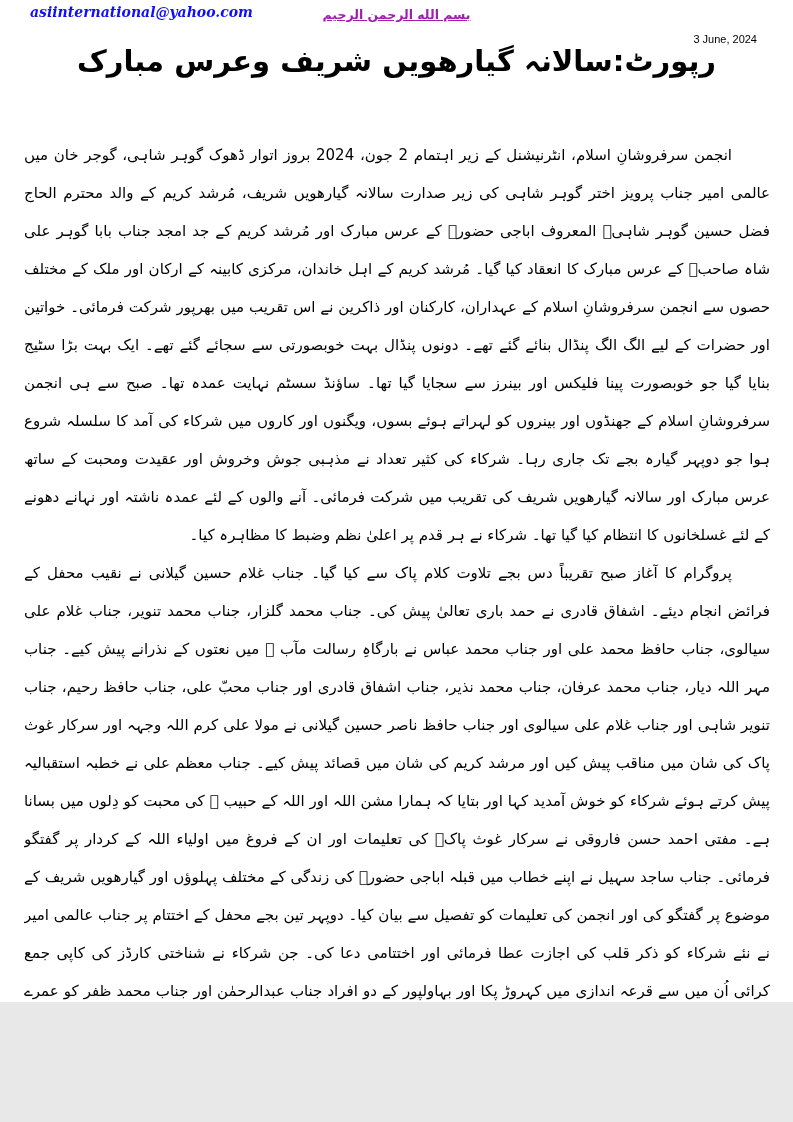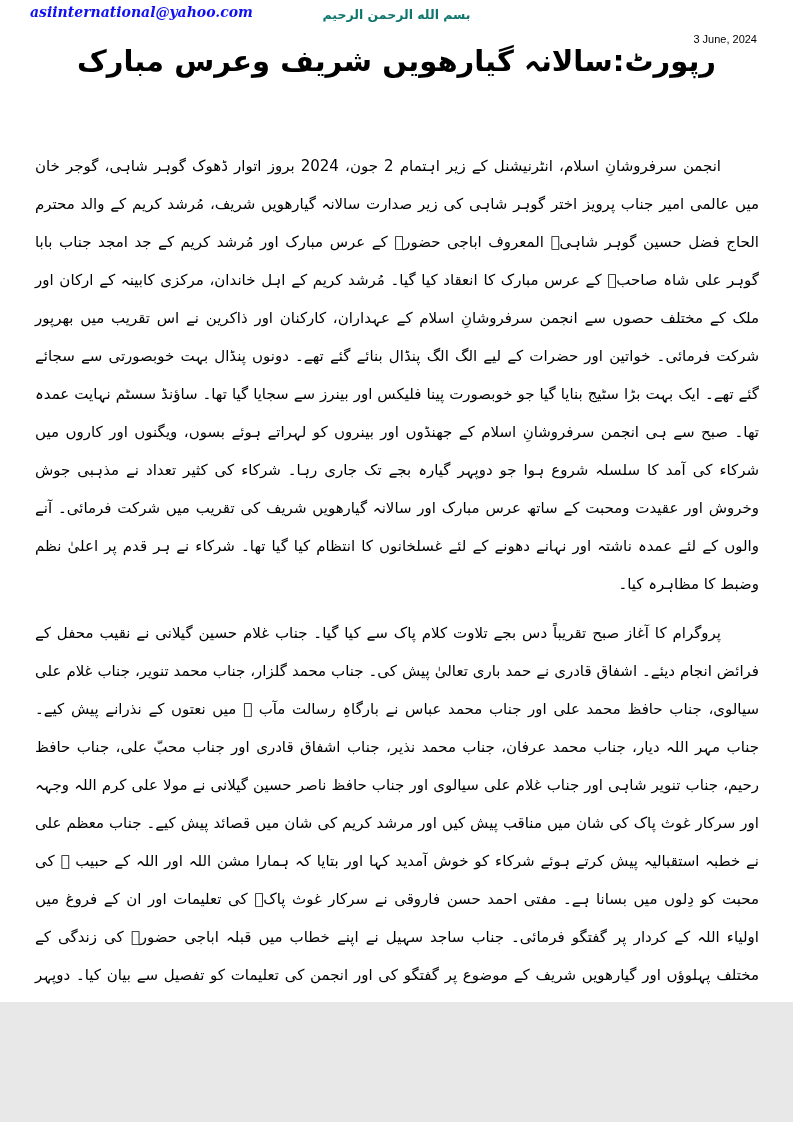--- a/index.html
+++ b/index.html
@@ -25,22 +25,23 @@
     font-size: 14px;
     color: #1010f0;
     text-decoration: none;
   }
   .bismillah {
     position: absolute;
     top: 7px; left: 0; right: 0;
     text-align: center;
     font-size: 12.5px;
     font-weight: bold;
-    color: #0f766e;
+    color: #a21caf;
     direction: rtl;
+    text-decoration: underline;
   }
   .date {
     position: absolute;
     top: 33px; right: 36px;
     font-family: "Liberation Sans", sans-serif;
     font-size: 11px;
     color: #000000;
   }
   .doc-title {
     position: absolute;
@@ -60,21 +61,21 @@
     width: 746px; height: 868px;
     overflow: hidden;
     direction: rtl;
     text-align: justify;
     font-size: 15px;
     line-height: 38px;
     color: #000;
   }
   .body-text p {
     text-indent: 38px;
-    margin: 11px;
+    margin: 0;
   }
 
   
   .ornaments {
     position: absolute;
     top: 1008px; left: 0; right: 0;
     display: flex;
     justify-content: center;
     gap: 7px;
   }

